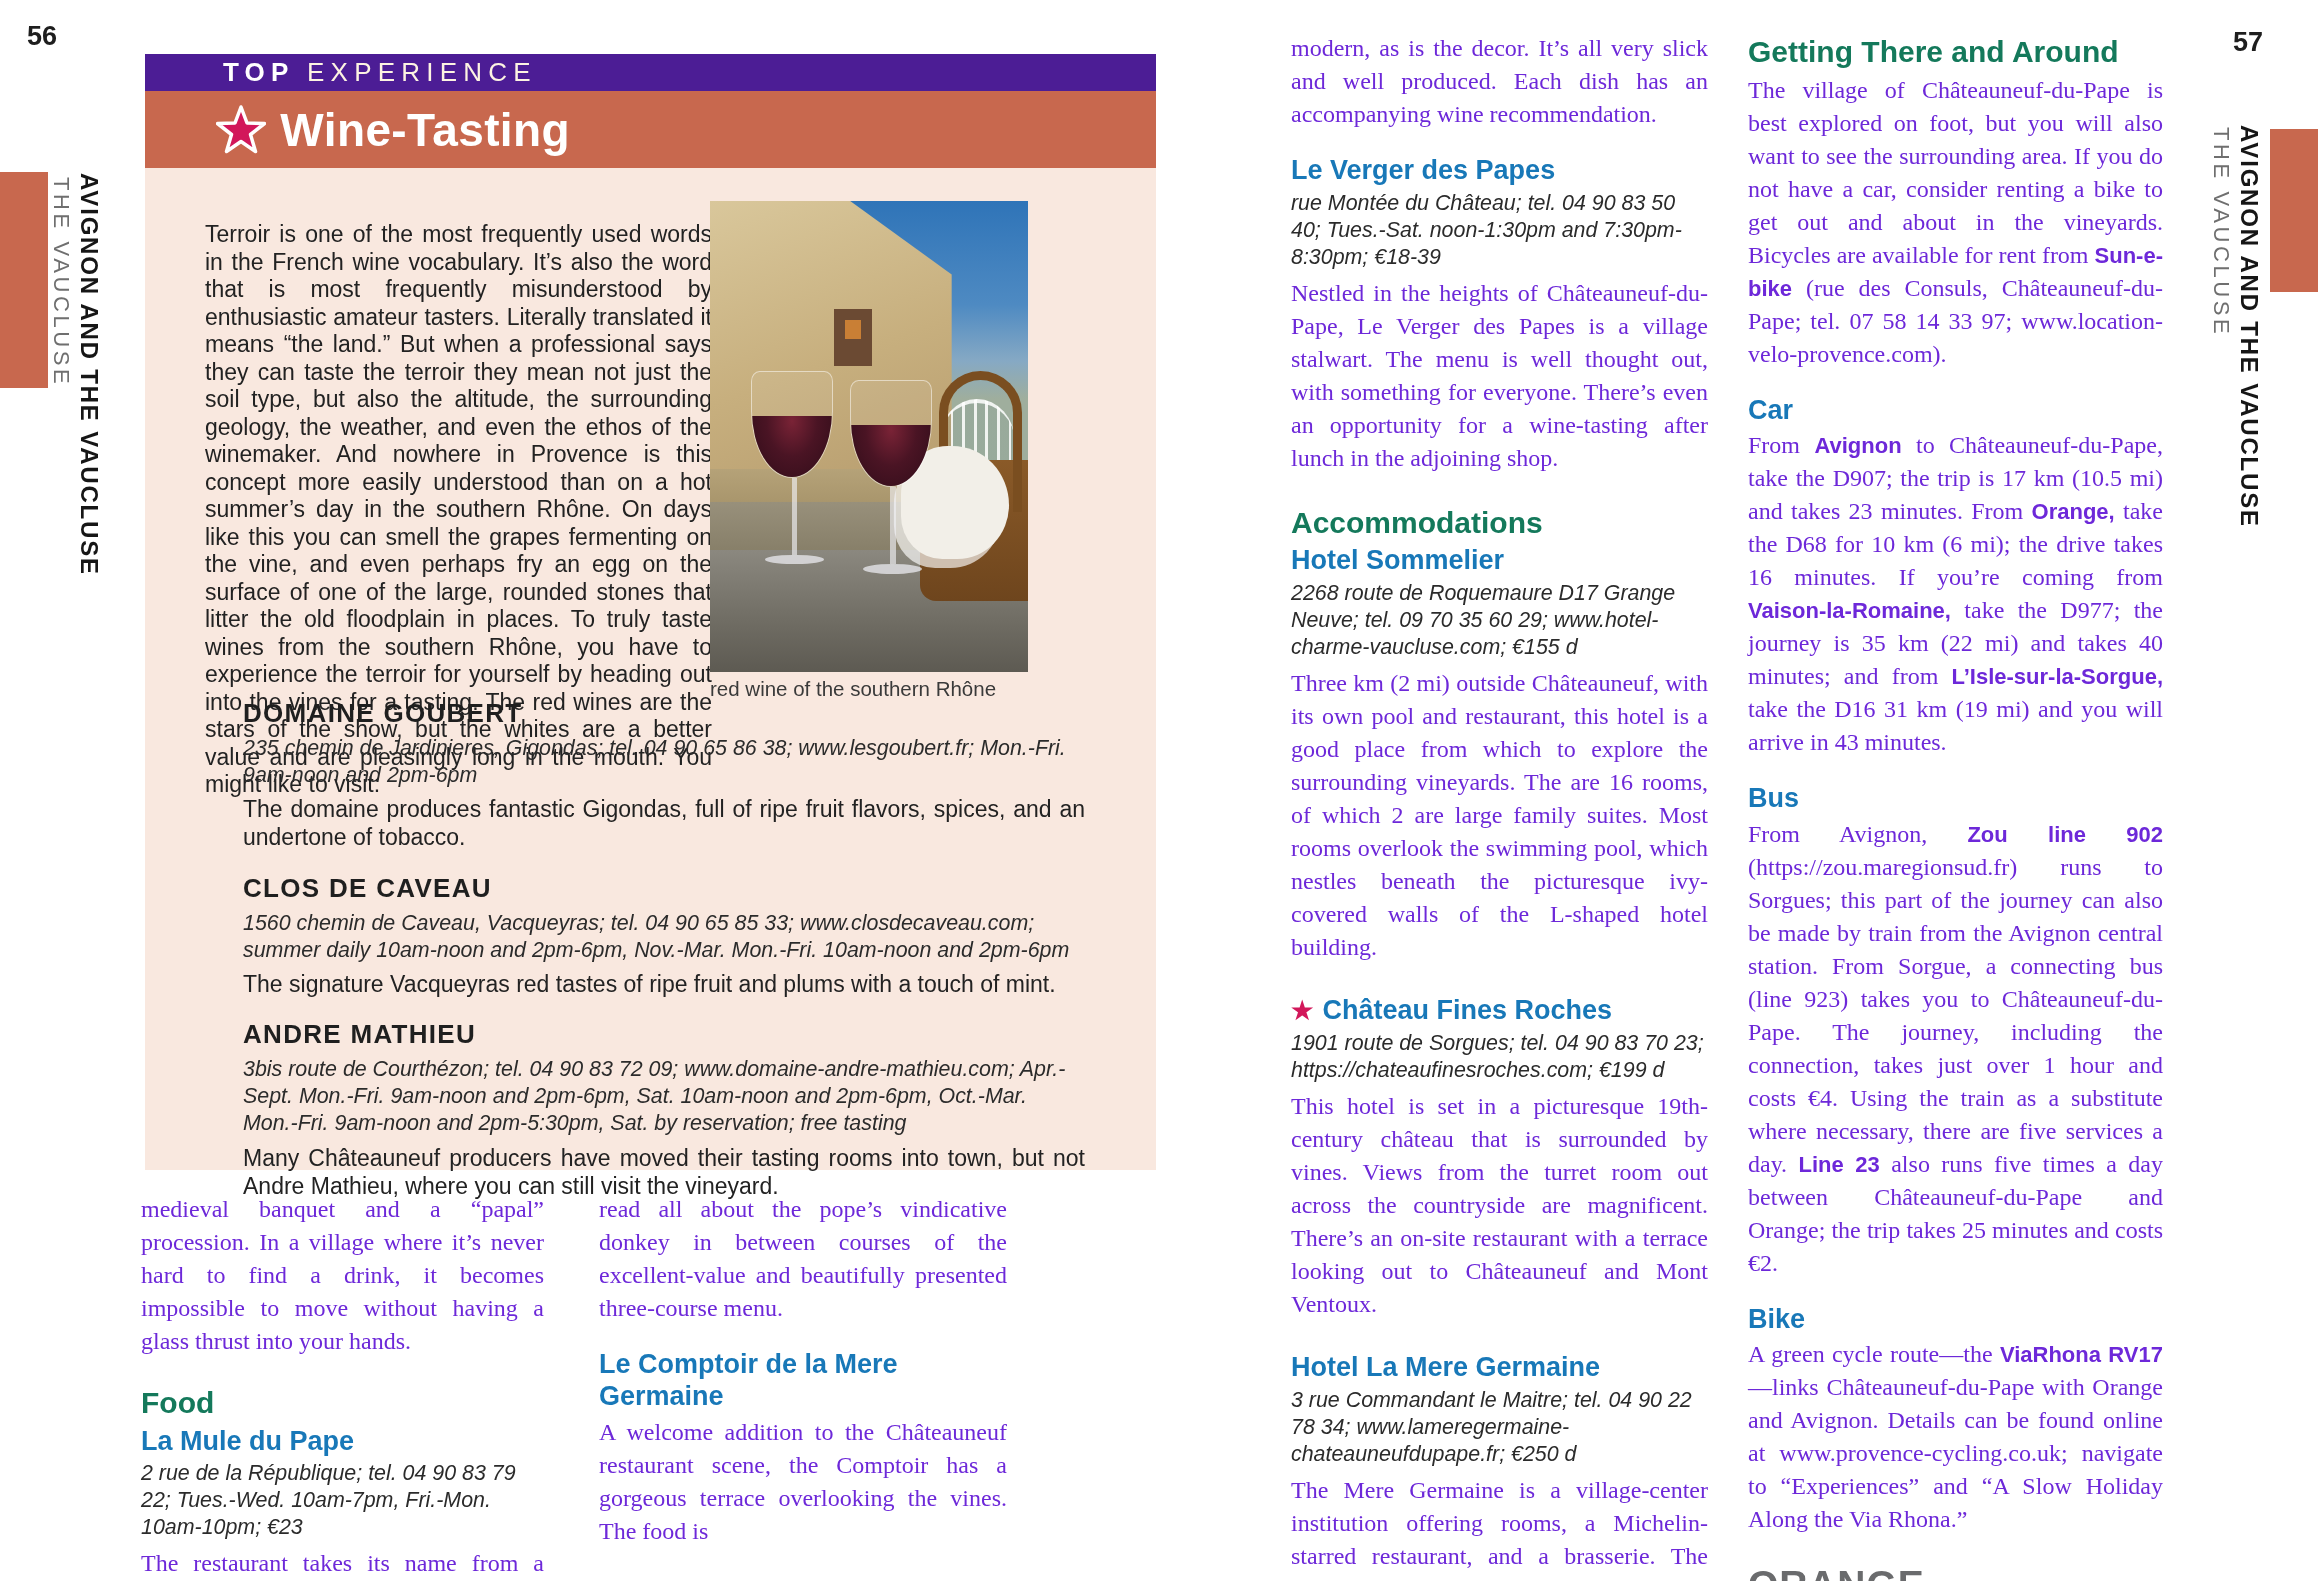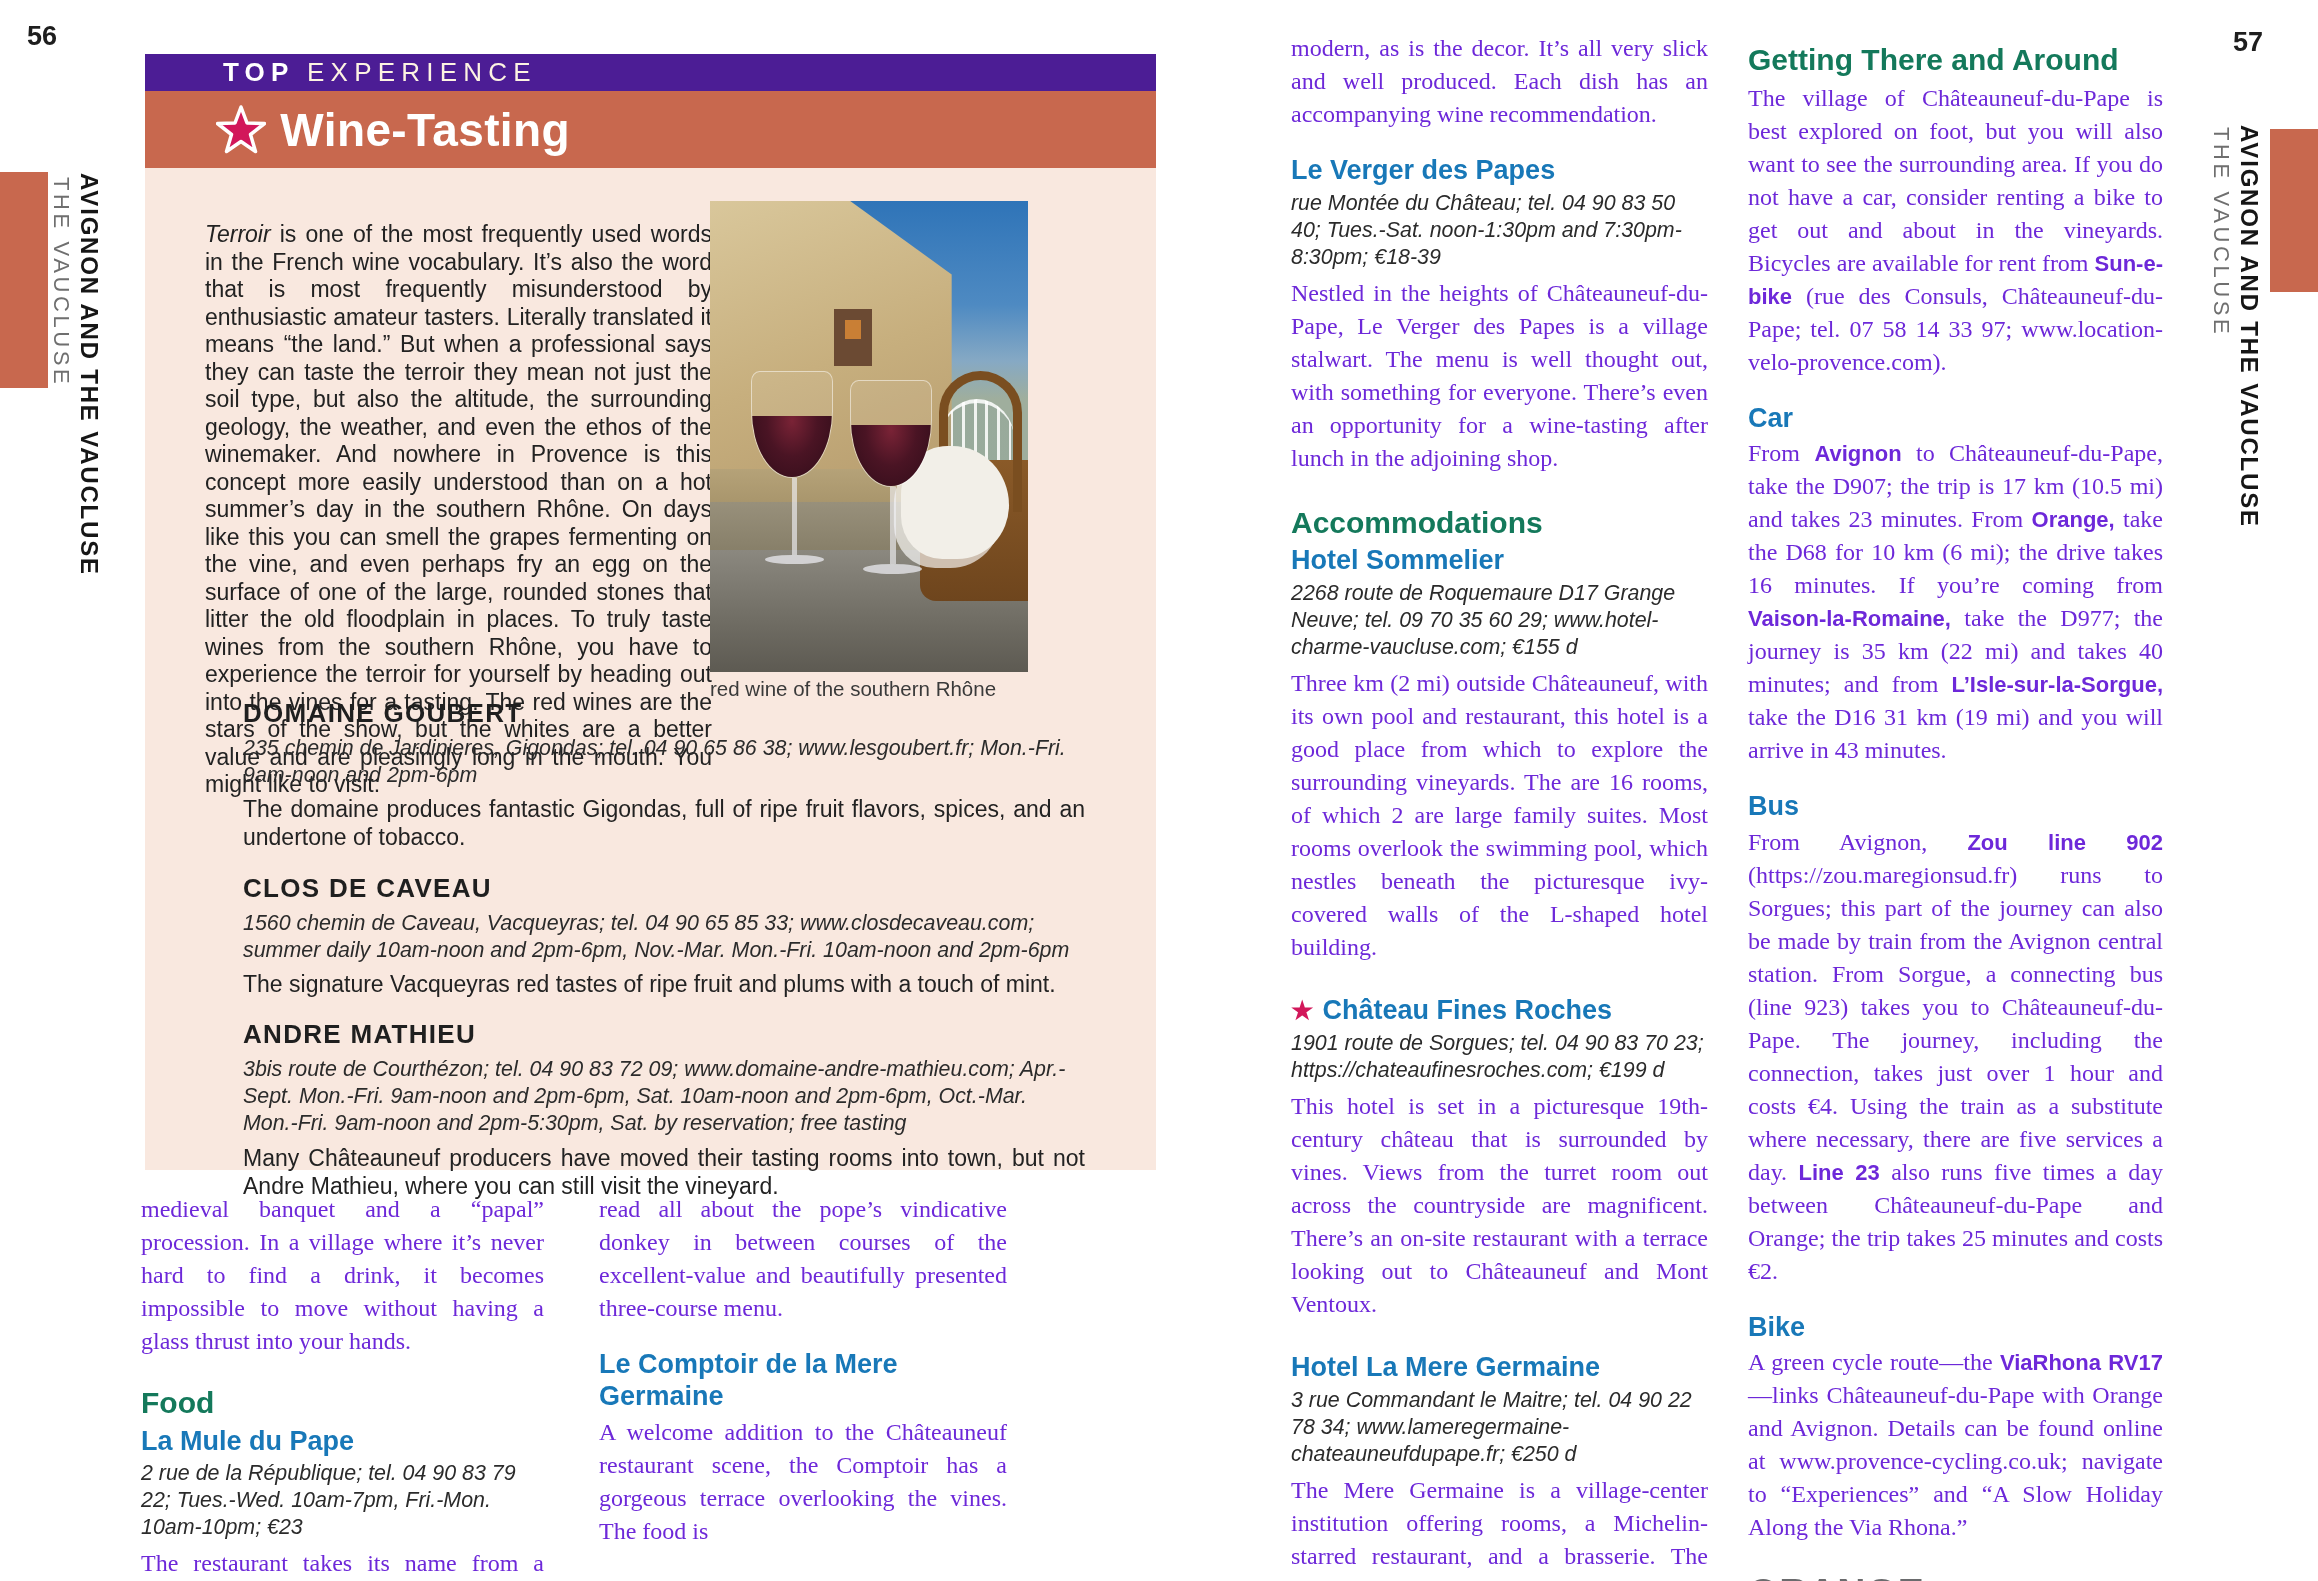--- a/index.html
+++ b/index.html
@@ -31,21 +31,21 @@
 
   .title-bar { position:absolute; left:145px; top:91px; width:1011px; height:77px; background:#C8684E;
                display:flex; align-items:center; padding-left:71px; box-sizing:border-box; }
   .title-bar .star-svg { width:50px; height:50px; margin-right:14.3px; flex:0 0 auto; }
   .title-text { font:700 46px "Liberation Sans", sans-serif; color:#ffffff; letter-spacing:0.4px; }
 
   
   .feature-box { position:absolute; left:145px; top:168px; width:1011px; height:1002px; background:#F9E8DF; }
   .intro { position:absolute; left:60px; top:30px; width:507px;
            font:23px/27.5px "Liberation Sans", sans-serif; color:#222; text-align:justify; }
-  .ital { font-style:italic; }
+  .ital { }
 
   .listings { position:absolute; left:60px; top:530px; width:842px;margin-left:38px; }
   .listing { margin-bottom:21.4px; }
   .listing-h { font:700 26px/30px "Liberation Sans", sans-serif; letter-spacing:1.3px; color:#1f1f1f; margin:0 0 7.1px 0; }
   .details { font:italic 400 21.4px/27px "Liberation Sans", sans-serif; color:#2b2b2b; margin:0 0 6.2px 0; }
   .box-body { font:23px/28px "Liberation Sans", sans-serif; color:#222; text-align:justify; margin:0; }
 
   
   .photo { position:absolute; left:565px; top:33px; width:318px; height:471px; overflow:hidden;
            background:linear-gradient(180deg,#2f74b8 0%,#4e8ac2 22%,#86a9c4 34%,#9fae9d 42%); }
@@ -200,21 +200,21 @@
     <p class="serif-p">Three km (2 mi) outside Châteauneuf, with its own pool and restaurant, this hotel is a good place from which to explore the surrounding vineyards. The are 16 rooms, of which 2 are large family suites. Most rooms overlook the swimming pool, which nestles beneath the picturesque ivy-covered walls of the L-shaped hotel building.</p>
     <h3 class="h-blue mt34"><span class="star-inline">★</span><span>Château Fines Roches</span></h3>
     <p class="details">1901 route de Sorgues; tel. 04 90 83 70 23; https://chateaufinesroches.com; €199 d</p>
     <p class="serif-p">This hotel is set in a picturesque 19th-century château that is surrounded by vines. Views from the turret room out across the countryside are magnificent. There’s an on-site restaurant with a terrace looking out to Châteauneuf and Mont Ventoux.</p>
     <h3 class="h-blue mt34">Hotel La Mere Germaine</h3>
     <p class="details">3 rue Commandant le Maitre; tel. 04 90 22 78 34; www.lameregermaine-chateauneufdupape.fr; €250 d</p>
     <p class="serif-p">The Mere Germaine is a village-center institution offering rooms, a Michelin-starred restaurant, and a brasserie. The rooms eschew the usual subdued Provençal color palette in favor of bold, bright colors. They offer sweeping views over the surrounding countryside.</p>
   </div>
 
   <div class="col rcol">
-    <h2 class="h-green" style="margin-top:15px;">Getting There and Around</h2>
+    <h2 class="h-green" style="margin-top:7px;">Getting There and Around</h2>
     <p class="serif-p"><span>The village of Châteauneuf-du-Pape is best explored on foot, but you will also want to see the surrounding area. If you do not have a car, consider renting a bike to get out and about in the vineyards. Bicycles are available for rent from </span><span class="b">Sun-e-bike</span><span> (rue des Consuls, Châteauneuf-du-Pape; tel. 07 58 14 33 97; www.location-velo-provence.com).</span></p>
     <h3 class="h-blue">Car</h3>
     <p class="serif-p"><span>From </span><span class="b">Avignon</span><span> to Châteauneuf-du-Pape, take the D907; the trip is 17 km (10.5 mi) and takes 23 minutes. From </span><span class="b">Orange,</span><span> take the D68 for 10 km (6 mi); the drive takes 16 minutes. If you’re coming from </span><span class="b">Vaison-la-Romaine,</span><span> take the D977; the journey is 35 km (22 mi) and takes 40 minutes; and from </span><span class="b">L’Isle-sur-la-Sorgue,</span><span> take the D16 31 km (19 mi) and you will arrive in 43 minutes.</span></p>
     <h3 class="h-blue">Bus</h3>
     <p class="serif-p"><span>From Avignon, </span><span class="b">Zou line 902</span><span> (https://zou.maregionsud.fr) runs to Sorgues; this part of the journey can also be made by train from the Avignon central station. From Sorgue, a connecting bus (line 923) takes you to Châteauneuf-du-Pape. The journey, including the connection, takes just over 1 hour and costs €4. Using the train as a substitute where necessary, there are five services a day. </span><span class="b">Line 23</span><span> also runs five times a day between Châteauneuf-du-Pape and Orange; the trip takes 25 minutes and costs €2.</span></p>
     <h3 class="h-blue">Bike</h3>
     <p class="serif-p"><span>A green cycle route—the </span><span class="b">ViaRhona RV17</span><span>—links Châteauneuf-du-Pape with Orange and Avignon. Details can be found online at www.provence-cycling.co.uk; navigate to “Experiences” and “A Slow Holiday Along the Via Rhona.”</span></p>
     <h2 class="h-orange">ORANGE</h2>
 
   </div>

